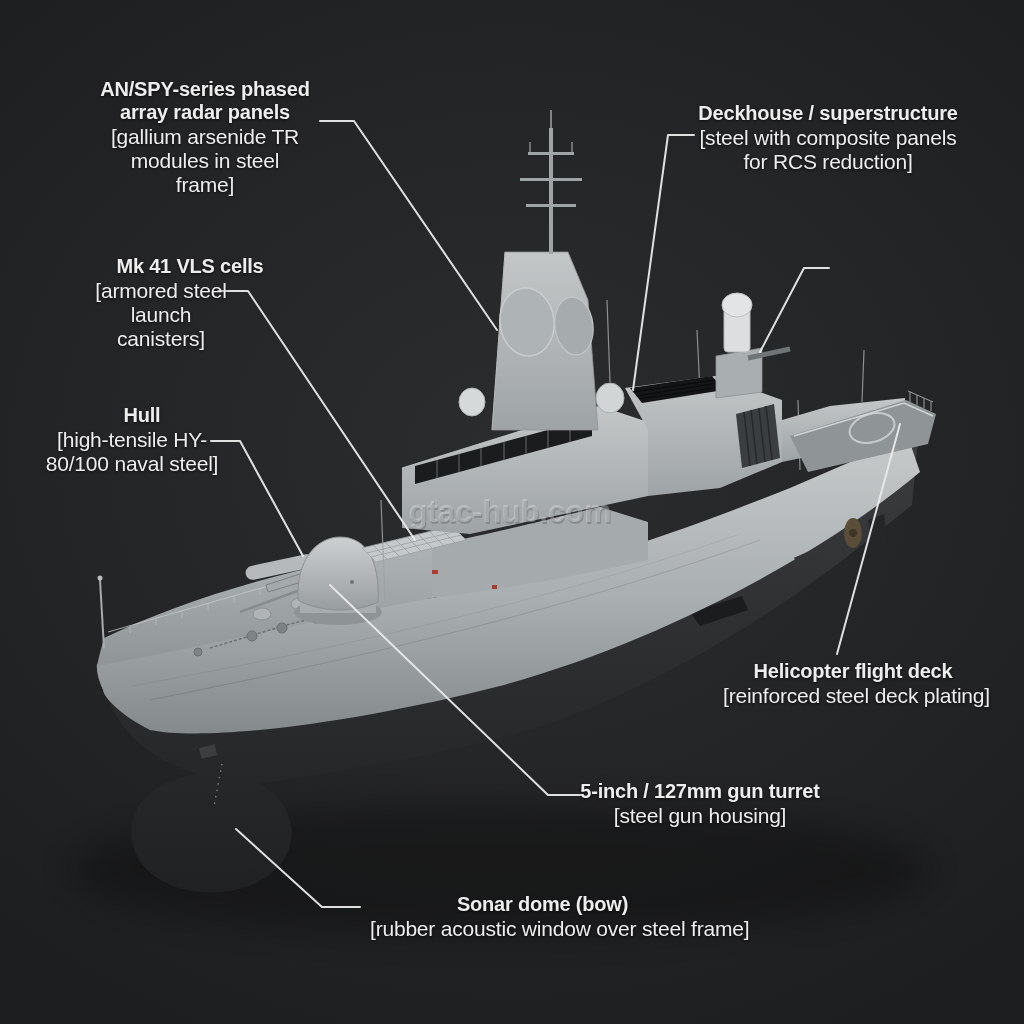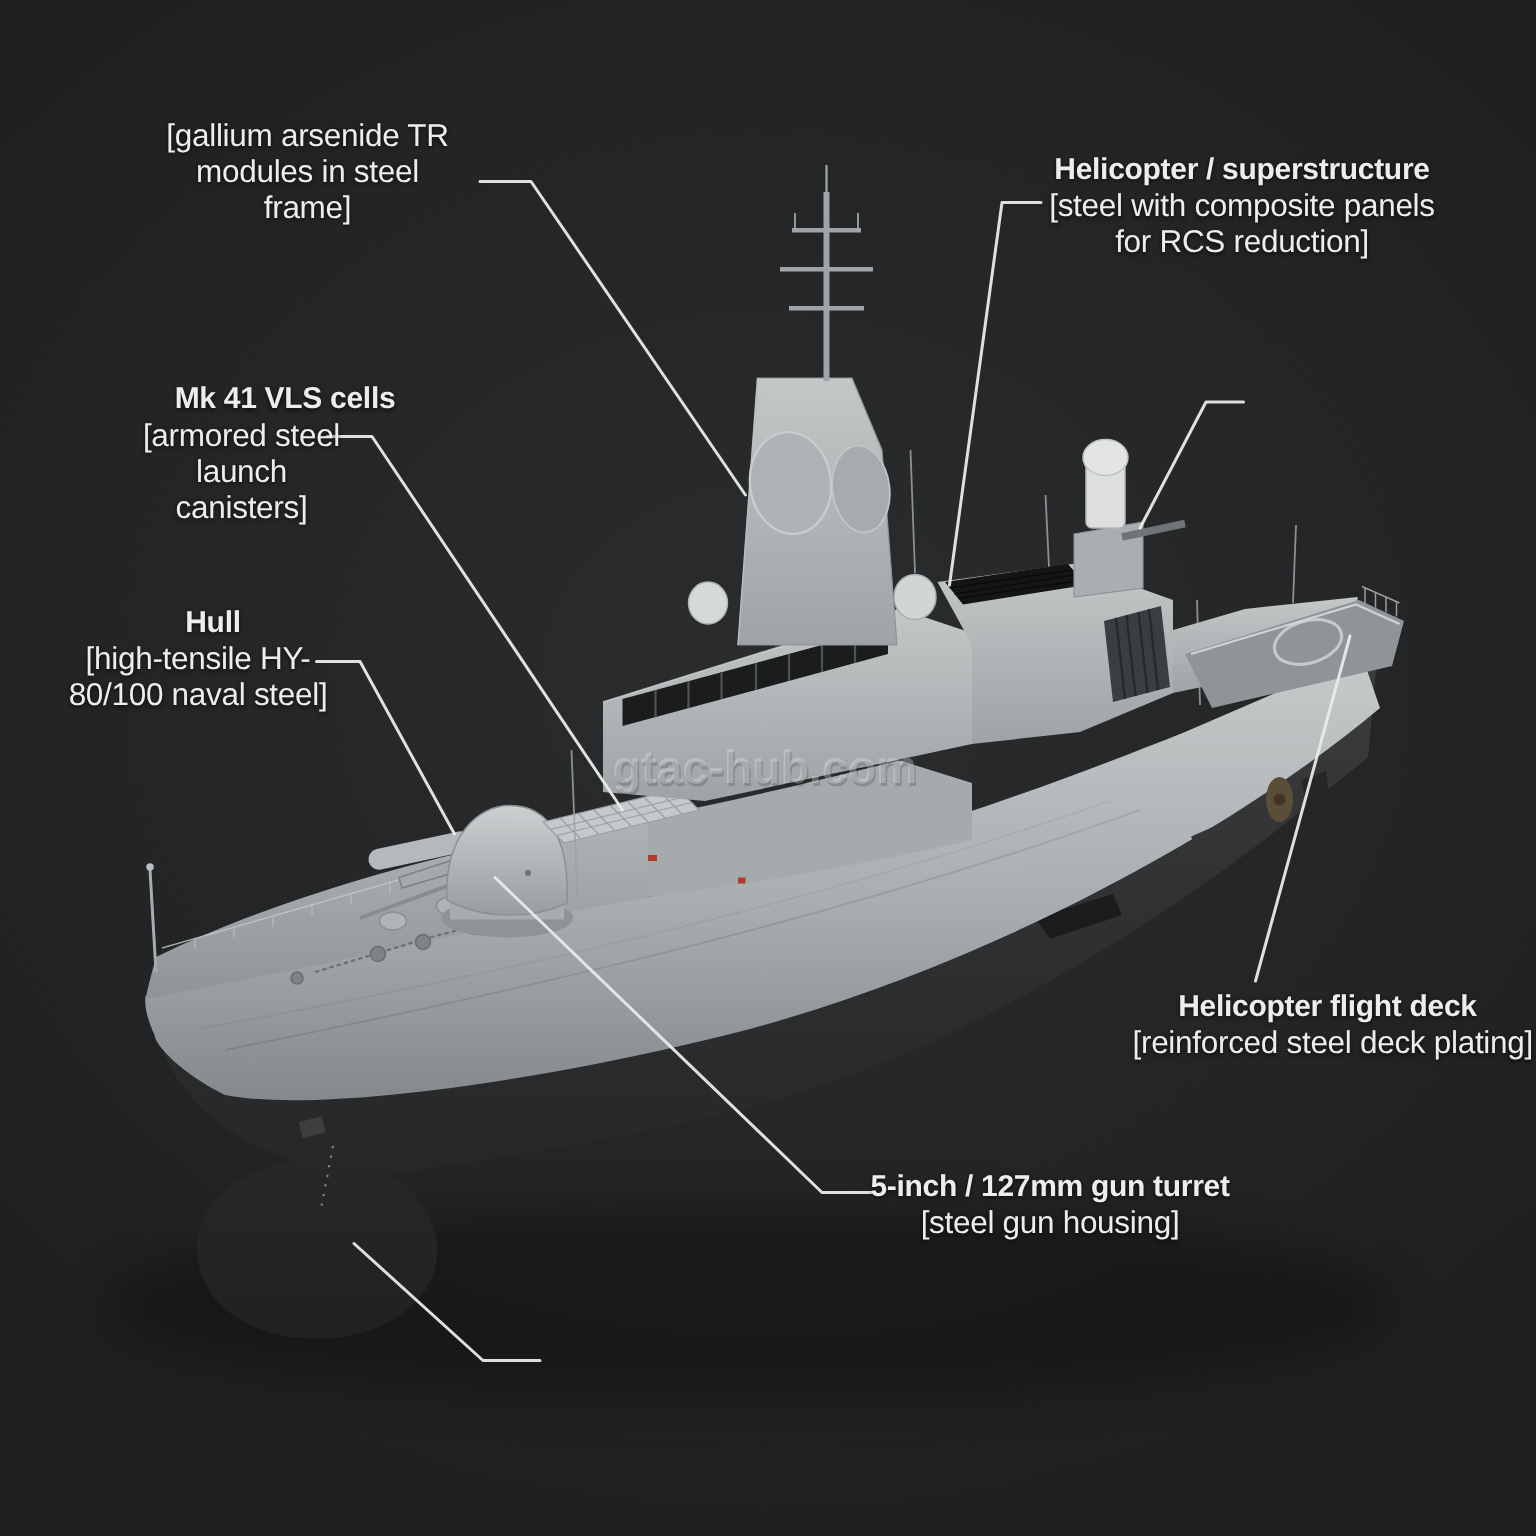--- a/index.html
+++ b/index.html
@@ -21,21 +21,21 @@
   #lbl-radar{left:90px;top:78px;width:230px;}
   #lbl-radar .sub{width:192px;margin-left:auto;margin-right:auto;}
   #lbl-deckhouse{left:678px;top:102px;width:300px;}
   #lbl-deckhouse .sub{width:265px;margin-left:auto;margin-right:auto;}
   #lbl-phalanx{left:808px;top:236px;width:200px;}
   #lbl-phalanx .sub{width:150px;margin-left:auto;margin-right:auto;}
   #lbl-vls{left:90px;top:255px;width:200px;}
   #lbl-vls .sub{width:142px;}
   #lbl-hull{left:37px;top:404px;width:210px;}
   #lbl-hull .sub{width:190px;}
-  #lbl-flightdeck{left:755px;top:660px;width:260px;}
+  #lbl-flightdeck{left:723px;top:660px;width:260px;}
   #lbl-gun{left:580px;top:780px;width:240px;}
   #lbl-sonar{left:370px;top:893px;width:345px;}
 </style>
 </head>
 <body>
 
 <div id="stage">
 
   <svg id="ship-svg" width="1024" height="1024" viewBox="0 0 1024 1024" aria-hidden="true">
     <defs>
@@ -270,25 +270,26 @@
       <polyline points="829,268 804,268 760,352"></polyline>
       <polyline points="218,291 248,291 415,540"></polyline>
       <polyline points="211,441 240,441 303,556"></polyline>
       <polyline points="900,424 837,654"></polyline>
       <polyline points="583,795 548,795 330,585"></polyline>
       <polyline points="360,907 322,907 236,829"></polyline>
     </g>
   </svg>
 
   <div class="label center" id="lbl-radar">
+    <div class="title">AN/SPY-series phased array radar panels</div>
     <div class="sub">[gallium arsenide TR modules in steel frame]</div>
   </div>
 
   <div class="label center" id="lbl-deckhouse">
-    <div class="title nowrap">Helicopter / superstructure</div>
+    <div class="title nowrap">Deckhouse / superstructure</div>
     <div class="sub">[steel with composite panels for RCS reduction]</div>
   </div>
 
 
   <div class="label left" id="lbl-vls">
     <div class="title nowrap">Mk 41 VLS cells</div>
     <div class="sub">[armored steel launch canisters]</div>
   </div>
 
   <div class="label left" id="lbl-hull">
@@ -299,14 +300,18 @@
   <div class="label center" id="lbl-flightdeck">
     <div class="title nowrap">Helicopter flight deck</div>
     <div class="sub nowrap">[reinforced steel deck plating]</div>
   </div>
 
   <div class="label center" id="lbl-gun">
     <div class="title nowrap">5-inch / 127mm gun turret</div>
     <div class="sub nowrap">[steel gun housing]</div>
   </div>
 
+  <div class="label left" id="lbl-sonar">
+    <div class="title nowrap">Sonar dome (bow)</div>
+    <div class="sub nowrap">[rubber acoustic window over steel frame]</div>
+  </div>
 
 </div>
 
 </body></html>

